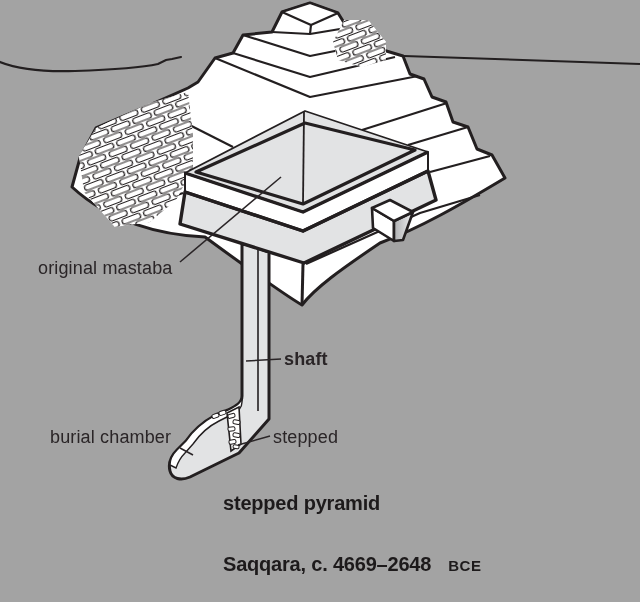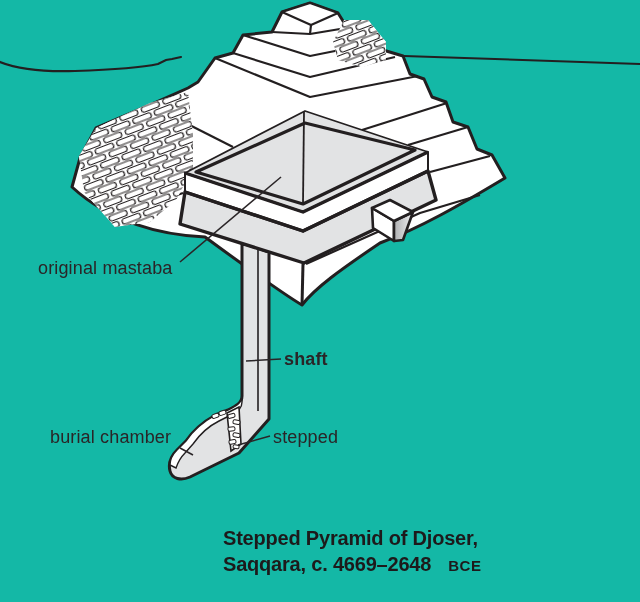--- a/index.html
+++ b/index.html
@@ -1,16 +1,16 @@
 <!DOCTYPE html>
 <html><head>
 <meta charset="utf-8">
 <style>
   html,body{margin:0;padding:0;background:#fff;}
-  #stage{position:relative;width:640px;height:602px;background:#14b8a6;overflow:hidden;
+  #stage{position:relative;width:640px;height:602px;background:#a3a3a3;overflow:hidden;
          font-family:"Liberation Sans", sans-serif;}
   #stage svg{position:absolute;left:0;top:0;}
   .lbl{position:absolute;color:#2a2527;font-size:18px;letter-spacing:.15px;line-height:1;white-space:nowrap;}
   .cap{position:absolute;color:#1d1a1b;font-weight:700;font-size:20px;letter-spacing:-0.2px;line-height:1;white-space:nowrap;}
   .era{font-size:15px;letter-spacing:.6px;margin-left:17px;}
 </style>
 </head>
 <body>
 
 <div id="stage">
@@ -108,16 +108,16 @@
     <path d="M 180,448 L 193,455"></path>
     <path d="M 238,445 L 270,436"></path>
   </g>
 </svg>
 
 <div class="lbl" style="left:38px;top:259px;">original mastaba</div>
 <div class="lbl" style="left:284px;top:350px;font-weight:bold;">shaft</div>
 <div class="lbl" style="left:50px;top:428px;">burial chamber</div>
 <div class="lbl" style="left:273px;top:428px;">stepped</div>
 
-<div class="cap" style="left:223px;top:528px;">Stepped Pyramid of Djoser,</div>
+<div class="cap" style="left:223px;top:493px;">stepped pyramid</div>
 <div class="cap" style="left:223px;top:554px;"><span>Saqqara, c. 4669–2648</span><span class="era">BCE</span></div>
 
 </div>
 
 </body></html>

